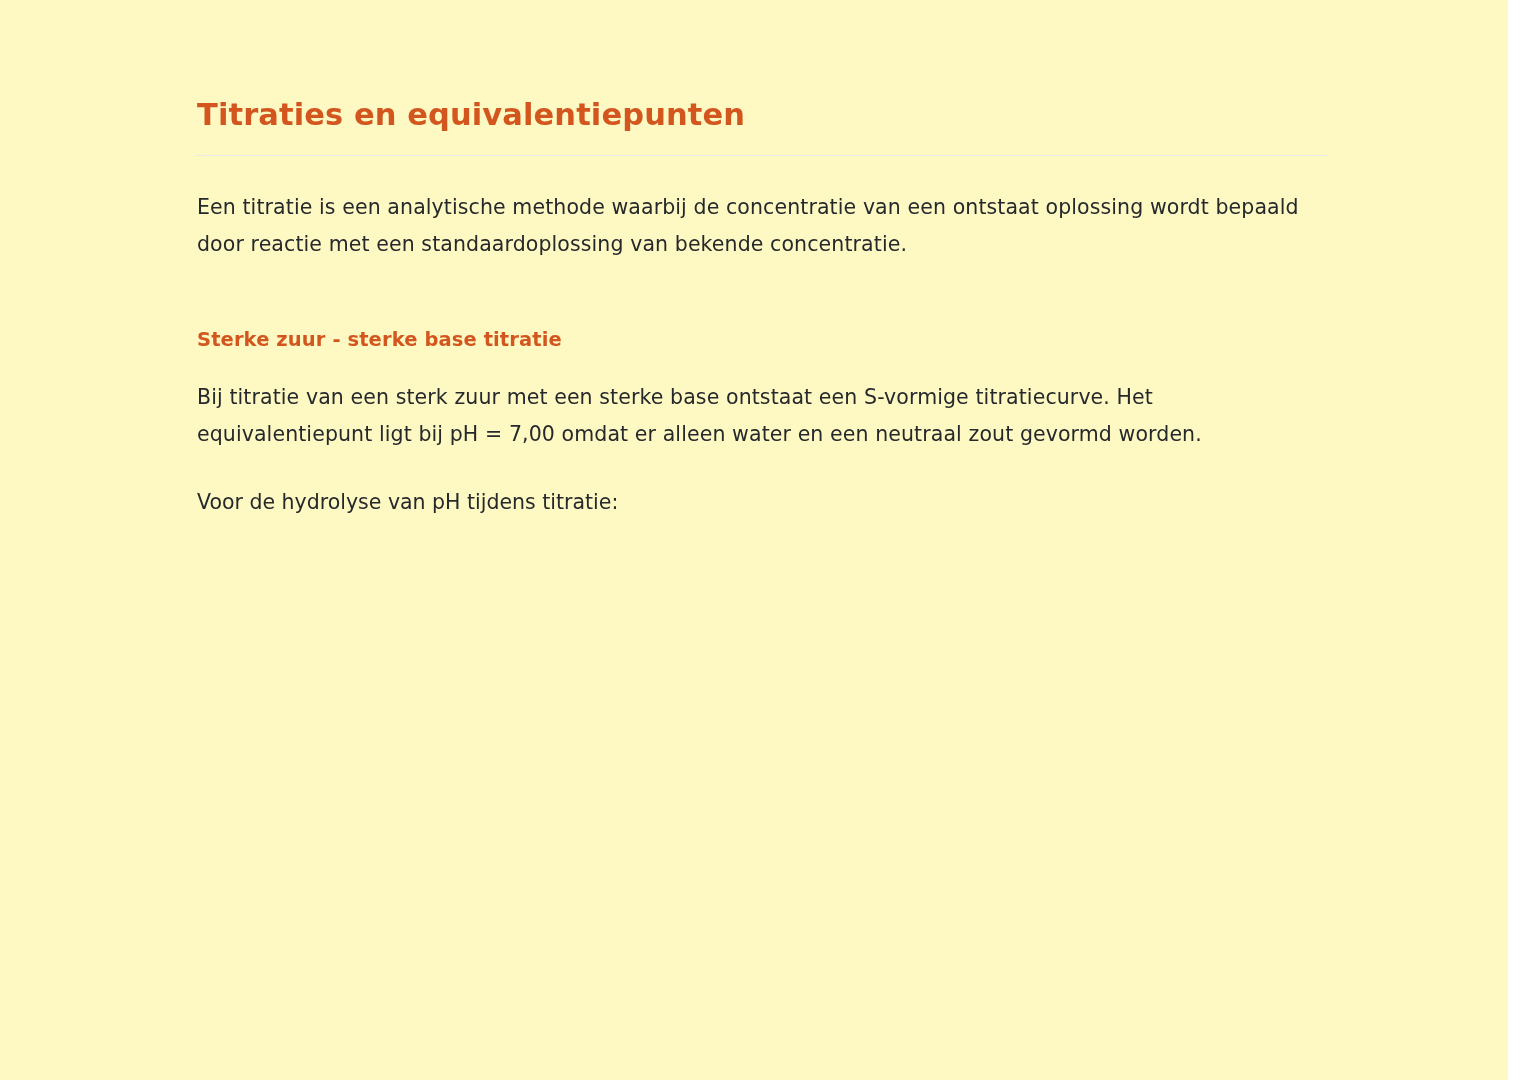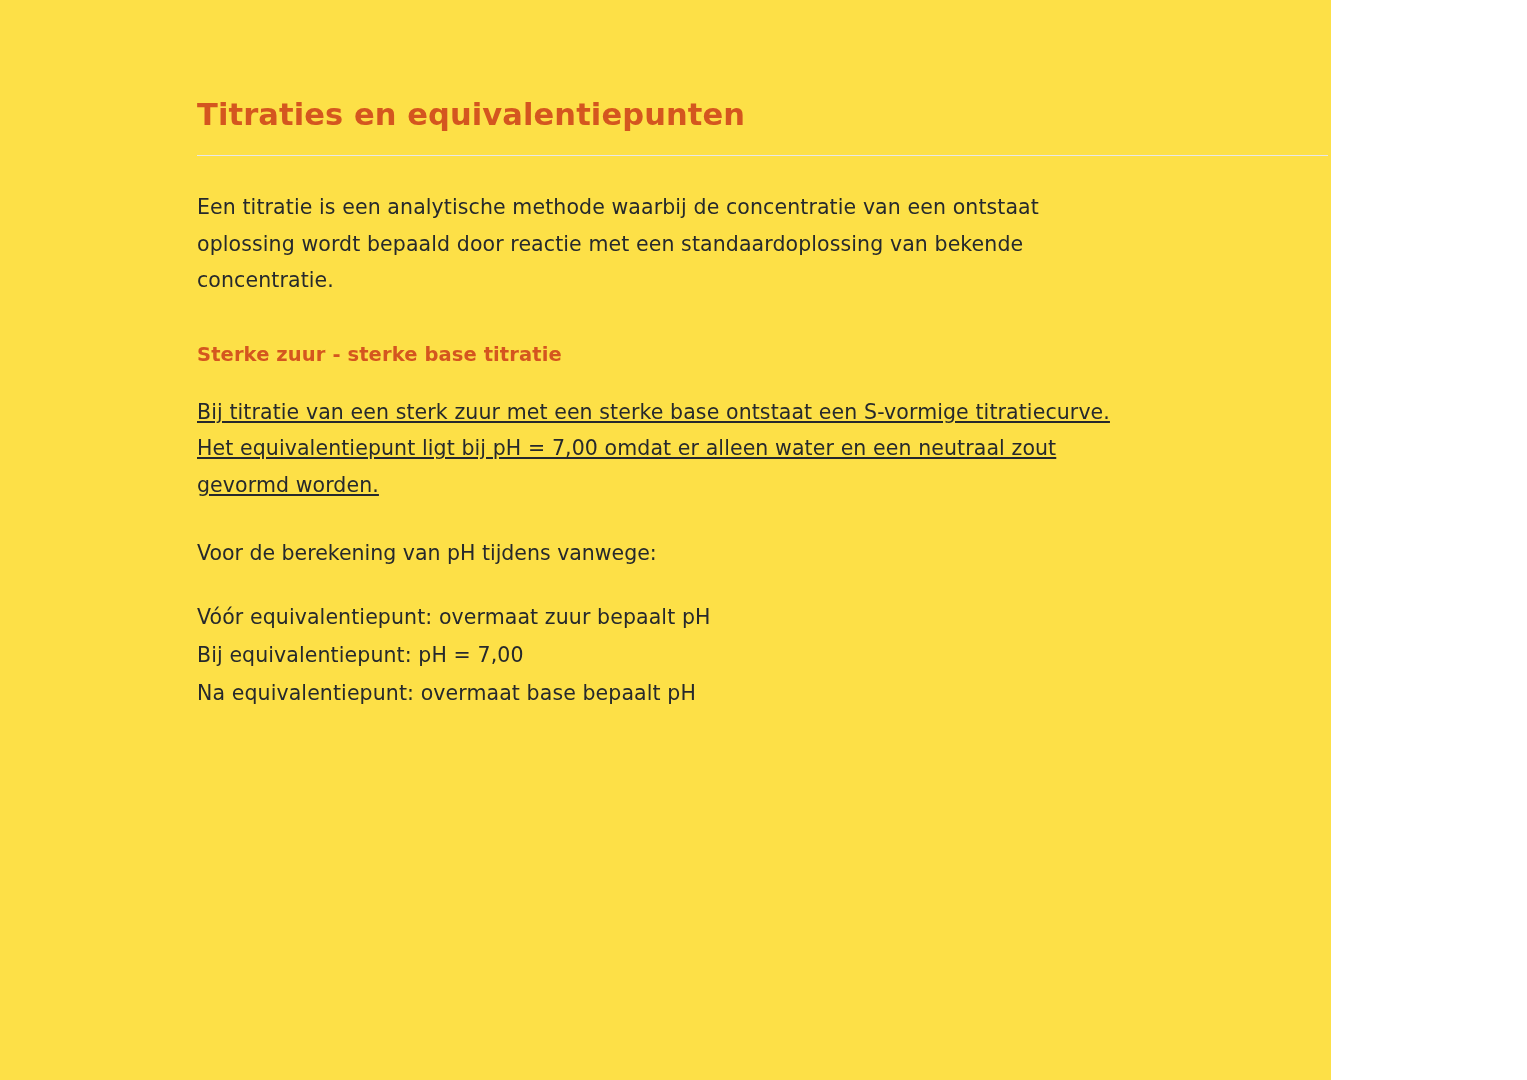--- a/index.html
+++ b/index.html
@@ -10,24 +10,24 @@
   }
   body {
     width: 1527px;
     height: 1080px;
     font-family: "DejaVu Sans", "Liberation Sans", sans-serif;
     -webkit-font-smoothing: antialiased;
     overflow: hidden;
   }
   .page {
     box-sizing: border-box;
-    width: 1331px;
+    width: 1508px;
     height: 1080px;
     padding: 96px 199px 0 197px;
-    background: #fde047;
+    background: #fef9c3;
   }
   .doc-title {
     margin: 0;
     font-size: 30.5px;
     font-weight: bold;
     letter-spacing: 0.1px;
     color: #d4561f;
     line-height: 1.22;
   }
   .title-rule {
@@ -39,30 +39,29 @@
   }
   .body-text {
     margin: 33px 0 0 0;
     font-size: 20.5px;
     line-height: 1.78;
     color: #26292c;
     max-width: 1118px;
     letter-spacing: 0.005em;
   }
   .section-heading {
-    margin: 42px 0 0 0;
+    margin: 64px 0 0 0;
     font-size: 19.5px;
     font-weight: bold;
     color: #d4561f;
     line-height: 1.4;
     letter-spacing: 0.1px;
   }
   .section-heading + .body-text {
     margin-top: 26px;
-    text-decoration: underline;
   }
   .lead-line {
     margin: 32px 0 0 0;
     font-size: 20.5px;
     line-height: 1.78;
     color: #26292c;
   }
   .step-list {
     margin: 26px 0 0 0;
     padding: 0;
@@ -84,23 +83,18 @@
 
   <hr class="title-rule">
 
   <p class="body-text">Een titratie is een analytische methode waarbij de concentratie van een ontstaat oplossing wordt bepaald door reactie met een standaardoplossing van bekende concentratie.</p>
 
   <section>
     <h2 class="section-heading">Sterke zuur - sterke base titratie</h2>
 
     <p class="body-text">Bij titratie van een sterk zuur met een sterke base ontstaat een S-vormige titratiecurve. Het equivalentiepunt ligt bij pH = 7,00 omdat er alleen water en een neutraal zout gevormd worden.</p>
 
-    <p class="lead-line">Voor de berekening van pH tijdens vanwege:</p>
+    <p class="lead-line">Voor de hydrolyse van pH tijdens titratie:</p>
 
-    <ul class="step-list">
-      <li>Vóór equivalentiepunt: overmaat zuur bepaalt pH</li>
-      <li>Bij equivalentiepunt: pH = 7,00</li>
-      <li>Na equivalentiepunt: overmaat base bepaalt pH</li>
-    </ul>
   </section>
 
 
 </div>
 
 </body></html>

